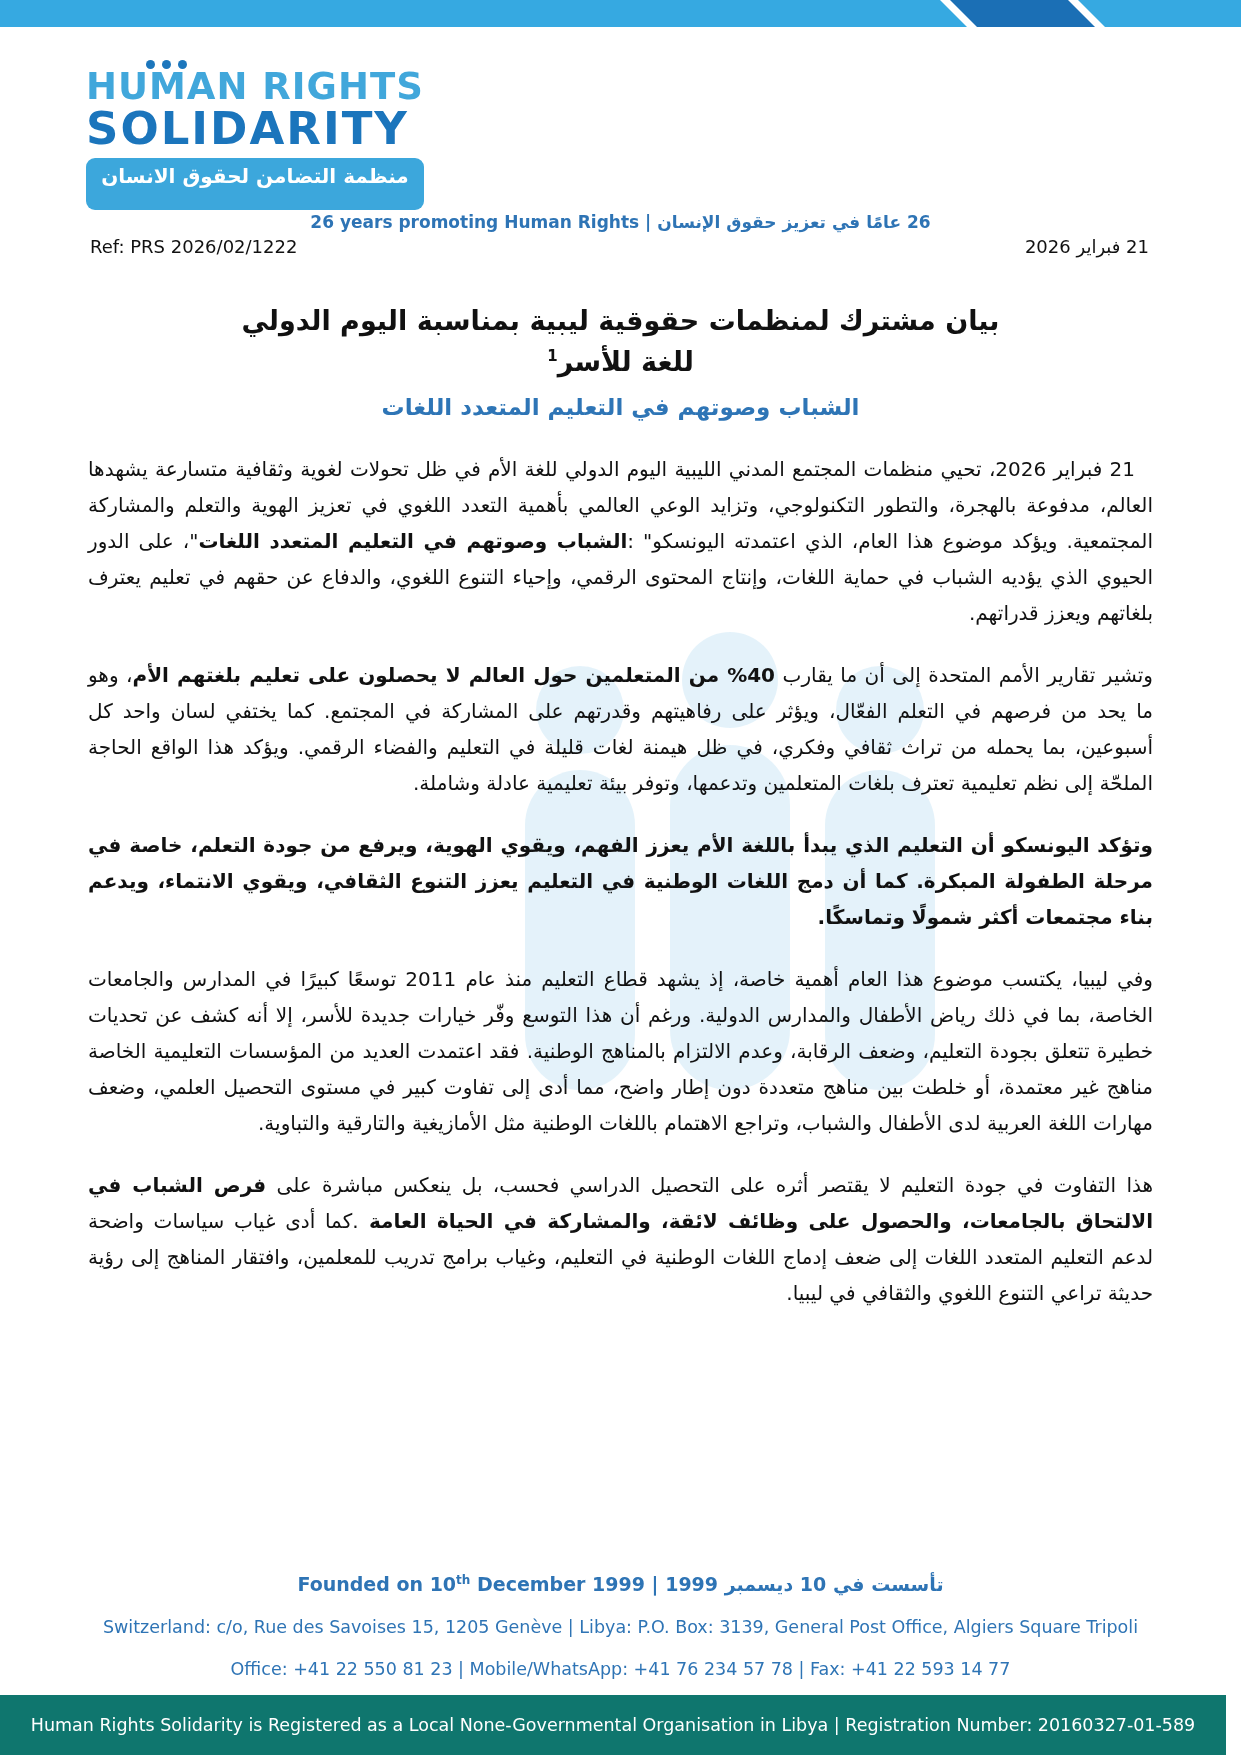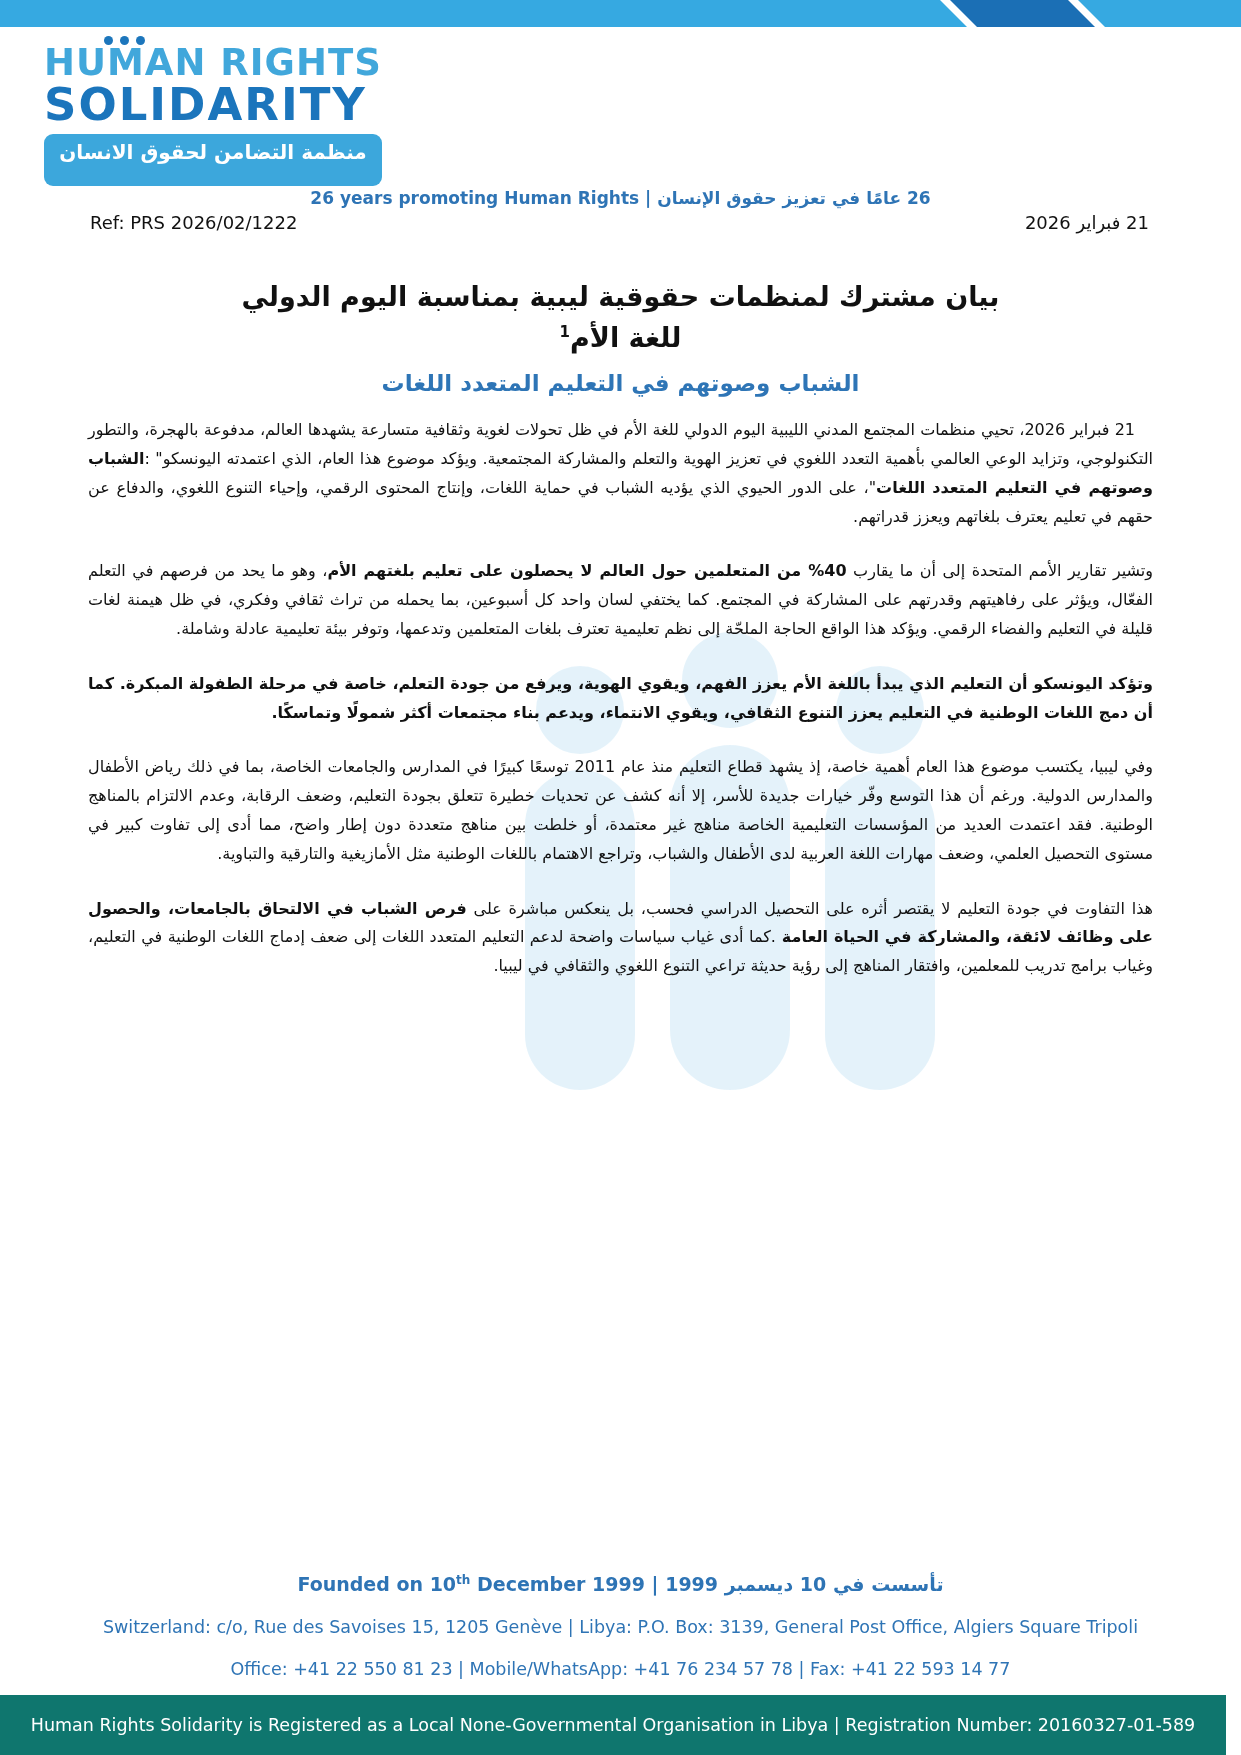--- a/index.html
+++ b/index.html
@@ -11,43 +11,43 @@
     overflow:hidden;
     font-family:"DejaVu Sans", sans-serif;
     color:#1a1a1a;
   }
   
   .topbar { position:absolute; top:0; left:0; display:block; }
   
   .watermark { position:absolute; left:470px; top:620px; z-index:0; opacity:.5; }
   .content { position:relative; z-index:1; }
   
-  .letterhead { padding:44px 0 0 44px; }
+  .letterhead { padding:44px 0 0 86px;margin-top:24px; }
   .logo { display:inline-block; }
   .logo-line1 { position:relative; font-family:"DejaVu Sans", sans-serif; font-weight:bold;
                 font-size:37px; letter-spacing:1px; color:#41A7DB; line-height:1.0; }
   .logo-dots { position:absolute; left:60px; top:-8px; display:flex; gap:7px; }
   .logo-dots span { width:9px; height:9px; border-radius:50%; background:#1C76BC; }
   .logo-line2 { font-weight:bold; font-size:45px; letter-spacing:2px; color:#1B75BC; line-height:1.05; }
   .logo-banner { margin-top:6px; width:338px; height:52px; background:#3CA7DC; border-radius:9px;
                  color:#ffffff; font-weight:bold; font-size:20px; text-align:center; line-height:36px; }
   
   .tagline { text-align:center; margin-top:2px; font-size:17px; font-weight:bold; color:#2E74B5; }
   .tagline .ar { unicode-bidi:embed; }
   
   .meta-row { display:flex; justify-content:space-between; align-items:baseline;
               padding:4px 92px 0 90px; font-size:18px; color:#111; }
   
   .main-title { text-align:center; margin:44px 90px 0; font-size:27px; font-weight:bold;
                 color:#111; line-height:1.5; }
   .main-title sup { font-size:15px; }
   .subtitle { text-align:center; margin-top:12px; font-size:23px; font-weight:bold; color:#2E75B6; }
   
-  .body { margin:20px 88px 0; direction:rtl; text-align:justify;
-          font-size:16px; line-height:1.8; color:#111; }
+  .body { margin:31px 88px 0; direction:rtl; text-align:justify;
+          font-size:20px; line-height:1.8; color:#111; }
   .body p { margin-bottom:26px; }
   .body p.indent { text-indent:18px; }
   .body .bold { font-weight:bold; }
   
   .footer { position:absolute; left:0; right:0; bottom:76px; text-align:center; color:#2E74B5; z-index:1; }
   .founded { font-size:19px; font-weight:bold; }
   .founded sup { font-size:12px; }
   .addr { font-size:17.5px; margin-top:22px; }
   
   .bottombar { position:absolute; left:0; right:15px; bottom:0; height:60px; background:#0f766e;
@@ -99,21 +99,21 @@
       <span class="ar" dir="rtl">26 عامًا في تعزيز حقوق الإنسان</span>
     </div>
 
     <div class="meta-row">
       <span>Ref: PRS 2026/02/1222</span>
       <span dir="rtl">21 فبراير 2026</span>
     </div>
 
     <h1 class="main-title" dir="rtl">
       <span>بيان مشترك لمنظمات حقوقية ليبية بمناسبة اليوم الدولي</span><br>
-      <span>للغة الأم</span><sup>1</sup>
+      <span>للغة للأسر</span><sup>1</sup>
     </h1>
 
     <h2 class="subtitle" dir="rtl">الشباب وصوتهم في التعليم المتعدد اللغات</h2>
 
     <main class="body" id="body-container">
         <p class="indent"><span>21 فبراير 2026، تحيي منظمات المجتمع المدني الليبية اليوم الدولي للغة الأم في ظل تحولات لغوية وثقافية متسارعة يشهدها العالم، مدفوعة بالهجرة، والتطور التكنولوجي، وتزايد الوعي العالمي بأهمية التعدد اللغوي في تعزيز الهوية والتعلم والمشاركة المجتمعية. ويؤكد موضوع هذا العام، الذي اعتمدته اليونسكو" :</span><span class="bold">الشباب وصوتهم في التعليم المتعدد اللغات</span><span>"، على الدور الحيوي الذي يؤديه الشباب في حماية اللغات، وإنتاج المحتوى الرقمي، وإحياء التنوع اللغوي، والدفاع عن حقهم في تعليم يعترف بلغاتهم ويعزز قدراتهم.</span></p>
         <p><span>وتشير تقارير الأمم المتحدة إلى أن ما يقارب </span><span class="bold">40% من المتعلمين حول العالم لا يحصلون على تعليم بلغتهم الأم</span><span>، وهو ما يحد من فرصهم في التعلم الفعّال، ويؤثر على رفاهيتهم وقدرتهم على المشاركة في المجتمع. كما يختفي لسان واحد كل أسبوعين، بما يحمله من تراث ثقافي وفكري، في ظل هيمنة لغات قليلة في التعليم والفضاء الرقمي. ويؤكد هذا الواقع الحاجة الملحّة إلى نظم تعليمية تعترف بلغات المتعلمين وتدعمها، وتوفر بيئة تعليمية عادلة وشاملة.</span></p>
         <p><span class="bold">وتؤكد اليونسكو أن التعليم الذي يبدأ باللغة الأم يعزز الفهم، ويقوي الهوية، ويرفع من جودة التعلم، خاصة في مرحلة الطفولة المبكرة. كما أن دمج اللغات الوطنية في التعليم يعزز التنوع الثقافي، ويقوي الانتماء، ويدعم بناء مجتمعات أكثر شمولًا وتماسكًا.</span></p>
         <p><span>وفي ليبيا، يكتسب موضوع هذا العام أهمية خاصة، إذ يشهد قطاع التعليم منذ عام 2011 توسعًا كبيرًا في المدارس والجامعات الخاصة، بما في ذلك رياض الأطفال والمدارس الدولية. ورغم أن هذا التوسع وفّر خيارات جديدة للأسر، إلا أنه كشف عن تحديات خطيرة تتعلق بجودة التعليم، وضعف الرقابة، وعدم الالتزام بالمناهج الوطنية. فقد اعتمدت العديد من المؤسسات التعليمية الخاصة مناهج غير معتمدة، أو خلطت بين مناهج متعددة دون إطار واضح، مما أدى إلى تفاوت كبير في مستوى التحصيل العلمي، وضعف مهارات اللغة العربية لدى الأطفال والشباب، وتراجع الاهتمام باللغات الوطنية مثل الأمازيغية والتارقية والتباوية.</span></p>
         <p><span>هذا التفاوت في جودة التعليم لا يقتصر أثره على التحصيل الدراسي فحسب، بل ينعكس مباشرة على </span><span class="bold">فرص الشباب في الالتحاق بالجامعات، والحصول على وظائف لائقة، والمشاركة في الحياة العامة </span><span>.كما أدى غياب سياسات واضحة لدعم التعليم المتعدد اللغات إلى ضعف إدماج اللغات الوطنية في التعليم، وغياب برامج تدريب للمعلمين، وافتقار المناهج إلى رؤية حديثة تراعي التنوع اللغوي والثقافي في ليبيا.</span></p>

